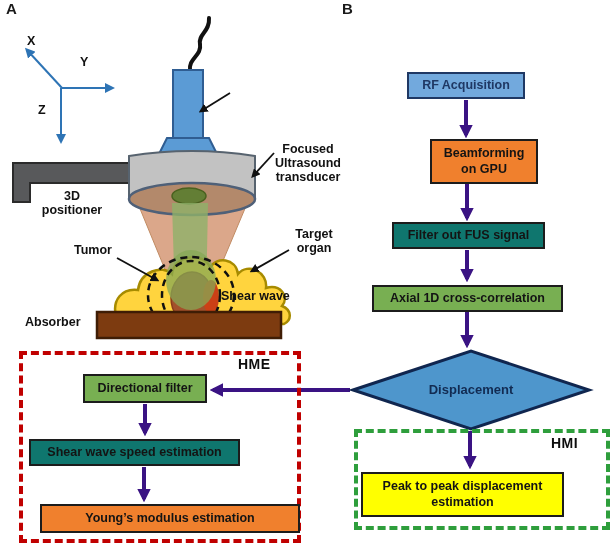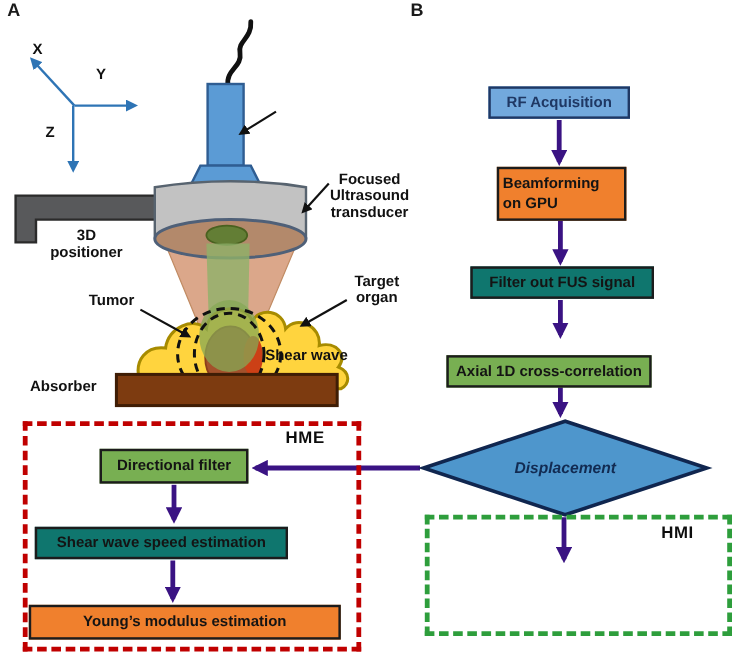--- a/index.html
+++ b/index.html
@@ -4,32 +4,32 @@
 <style>
   html,body{margin:0;padding:0;background:#fff;}
   #fig{position:relative;width:615px;height:554px;background:#fff;overflow:hidden;
        font-family:"Liberation Sans",sans-serif;}
   #art{position:absolute;left:0;top:0;}
   .lbl{position:absolute;font-weight:bold;color:#111;font-size:12.5px;line-height:1.12;}
   .center{text-align:center;}
   .panel-letter{font-size:15px;color:#1a1a1a;}
   .big{font-size:14px;color:#0d0d0d;letter-spacing:.5px;}
   .box{position:absolute;display:flex;align-items:center;justify-content:center;
-       font-weight:bold;font-size:12.5px;line-height:1.25;
+       text-align:center;font-weight:bold;font-size:12.5px;line-height:1.25;
        border:2px solid #1c1c1c;box-sizing:border-box;color:#141414;padding:1px 3px;}
   .blue{background:#72A9DD;border-color:#1F3864;color:#1F3864;}
-  .orange{background:#F0802D;}
+  .orange{background:#F0802D;margin-left:16px;}
   .gold{background:#0f766e;}
   .green{background:#78AF52;}
   .yellow{background:#FFFF00;}
   .frame{position:absolute;box-sizing:border-box;background:transparent;}
   .hme-frame{border:4px dashed #C00000;}
   .hmi-frame{border:4px dashed #2E9E3C;}
   .diamond-text{position:absolute;font-weight:bold;font-size:13px;color:#122B52;
-       text-align:center;font-style:italic;}
+       text-align:center;}
 </style>
 </head>
 <body>
 
 <div id="fig">
 
   <svg id="art" width="615" height="554" viewBox="0 0 615 554">
     <defs>
       <marker id="pa" viewBox="0 0 10 10" refX="7.5" refY="5" markerWidth="3.4" markerHeight="3.4" orient="auto">
         <path d="M0,0 L10,5 L0,10 Z" fill="#3A1383"></path>
@@ -111,20 +111,21 @@
   <div class="frame hme-frame" style="left:19px;top:351px;width:282px;height:192px;"></div>
   <div class="lbl big" style="left:238px;top:357px;">HME</div>
 
   <div class="box green" style="left:83px;top:374px;width:124px;height:29px;">Directional filter</div>
   <div class="box gold" style="left:29px;top:439px;width:211px;height:27px;">Shear wave speed estimation</div>
   <div class="box orange" style="left:24px;top:504px;width:260px;height:29px;">Young’s modulus estimation</div>
 
   <div class="box blue" style="left:407px;top:72px;width:118px;height:27px;">RF Acquisition</div>
   <div class="box orange" style="left:414px;top:139px;width:108px;height:45px;">Beamforming on GPU</div>
   <div class="box gold" style="left:392px;top:222px;width:153px;height:27px;">Filter out FUS signal</div>
-  <div class="box green" style="left:372px;top:296px;width:171px;height:27px;">Axial 1D cross-correlation</div>
+  <div class="box green" style="left:372px;top:285px;width:191px;height:27px;">Axial 1D cross-correlation</div>
 
   <div class="diamond-text" style="left:398px;top:382px;width:146px;">Displacement</div>
 
   <div class="frame hmi-frame" style="left:354px;top:429px;width:256px;height:101px;"></div>
   <div class="lbl big" style="left:551px;top:436px;text-align:center;">HMI</div>
+  <div class="box yellow" style="left:361px;top:472px;width:203px;height:45px;">Peak to peak displacement estimation</div>
 
 </div>
 
 </body></html>

